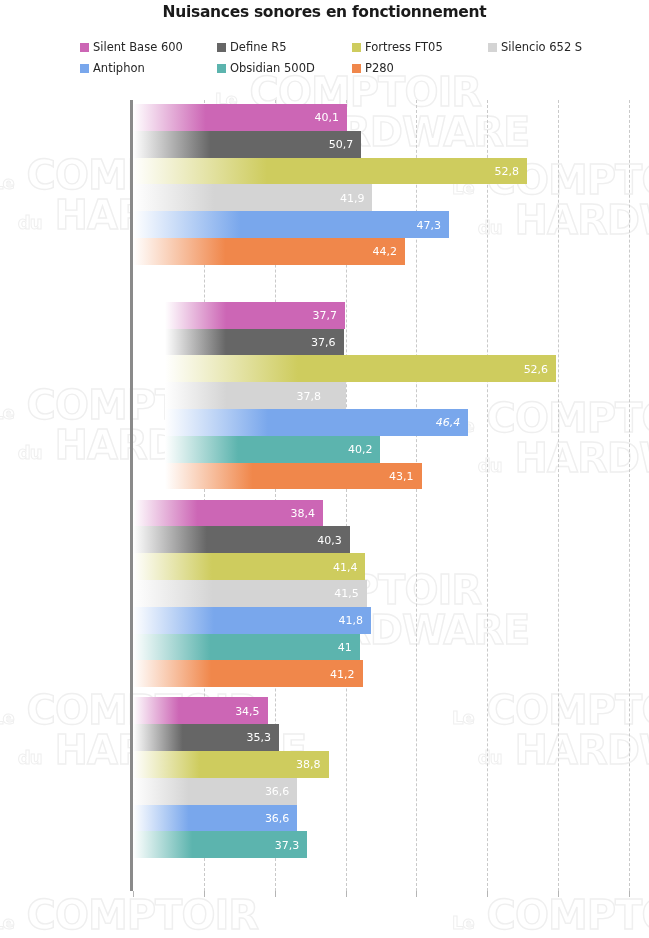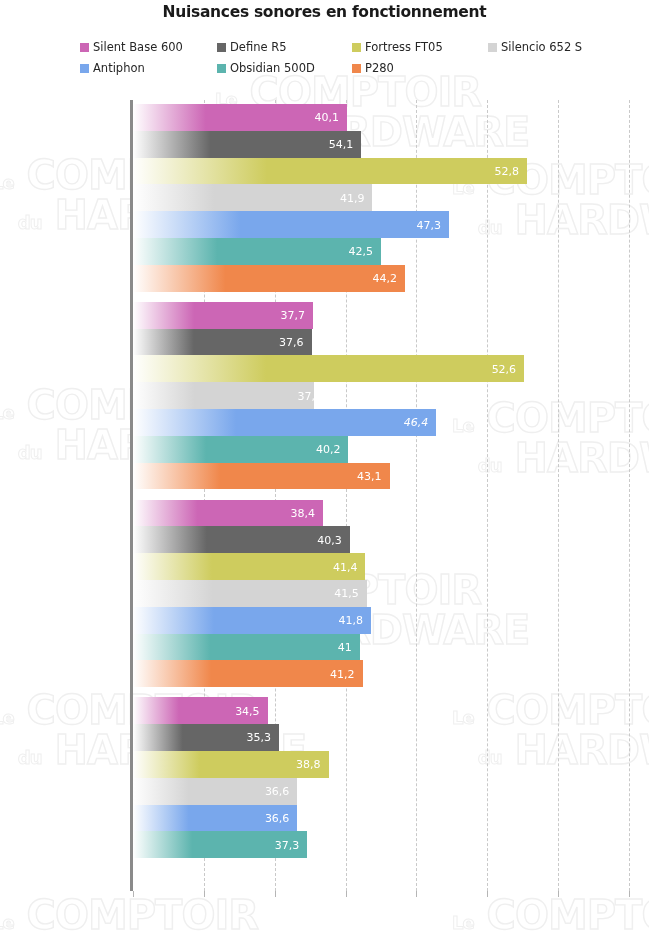--- a/index.html
+++ b/index.html
@@ -169,59 +169,55 @@
       <div class="tick" style="left: 425.143px;"></div>
       <div class="gridline" style="left: 496px;"></div>
       <div class="tick" style="left: 496px;"></div>
       <div class="group" style="top: 4px; height: 187.75px;">
         <div class="bar-wrap" style="height: 26.8214px;">
           <div class="bar" title="Silent Base 600 — B élevé / C élevée: 40,1" style="width: 213.989px; background: linear-gradient(to right, rgb(255, 255, 255) 0%, rgb(204, 102, 181) 34%, rgb(204, 102, 181) 100%);"></div>
           <div class="bar-val" style="left: 205.989px; transform: translate(-100%, -50%);">40,1</div>
         </div>
         <div class="bar-wrap" style="height: 26.8214px;">
           <div class="bar" title="Define R5 — B élevé / C élevée: 41,1" style="width: 228.16px; background: linear-gradient(to right, rgb(255, 255, 255) 0%, rgb(102, 102, 102) 34%, rgb(102, 102, 102) 100%);"></div>
-          <div class="bar-val" style="left: 220.16px; transform: translate(-100%, -50%);">54,1</div>
+          <div class="bar-val" style="left: 220.16px; transform: translate(-100%, -50%);">50,7</div>
         </div>
         <div class="bar-wrap" style="height: 26.8214px;">
           <div class="bar" title="Fortress FT05 — B élevé / C élevée: 52,8" style="width: 393.966px; background: linear-gradient(to right, rgb(255, 255, 255) 0%, rgb(206, 204, 94) 34%, rgb(206, 204, 94) 100%);"></div>
           <div class="bar-val" style="left: 385.966px; transform: translate(-100%, -50%);">52,8</div>
         </div>
         <div class="bar-wrap" style="height: 26.8214px;">
           <div class="bar" title="Silencio 652 S — B élevé / C élevée: 41,9" style="width: 239.497px; background: linear-gradient(to right, rgb(255, 255, 255) 0%, rgb(212, 212, 212) 34%, rgb(212, 212, 212) 100%);"></div>
           <div class="bar-val" style="left: 231.497px; transform: translate(-100%, -50%);">41,9</div>
         </div>
         <div class="bar-wrap" style="height: 26.8214px;">
           <div class="bar" title="Antiphon — B élevé / C élevée: 47,3" style="width: 316.023px; background: linear-gradient(to right, rgb(255, 255, 255) 0%, rgb(121, 167, 236) 34%, rgb(121, 167, 236) 100%);"></div>
           <div class="bar-val" style="left: 308.023px; transform: translate(-100%, -50%); text-align: right;">47,3</div>
         </div>
         <div class="bar-wrap" style="height: 26.8214px;">
-          <div class="bar" title="Obsidian 500D — B élevé / C élevée: 42,5" style="width: 248px; background: linear-gradient(to right, rgb(255, 255, 255) 0%, rgb(92, 180, 174) 34%, rgb(92, 180, 174) 100%);"></div>
-          <div class="bar-val" style="left: 240px; transform: translate(-100%, -50%);">42,5</div>
-        </div>
-        <div class="bar-wrap" style="height: 26.8214px;">
           <div class="bar" title="P280 — B élevé / C élevée: 44,2" style="width: 272.091px; background: linear-gradient(to right, rgb(255, 255, 255) 0%, rgb(240, 135, 75) 34%, rgb(240, 135, 75) 100%);"></div>
           <div class="bar-val" style="left: 264.091px; transform: translate(-100%, -50%);">44,2</div>
         </div>
       </div>
-      <div class="group" style="top: 201.75px; height: 187.75px;">
+      <div class="group" style="top: 201.75px; height: 187.75px; padding-left: 32px;">
         <div class="bar-wrap" style="height: 26.8214px;">
           <div class="bar" title="Silent Base 600 — B élevé / C Faible: 37,7" style="width: 179.977px; background: linear-gradient(to right, rgb(255, 255, 255) 0%, rgb(204, 102, 181) 34%, rgb(204, 102, 181) 100%);"></div>
           <div class="bar-val" style="left: 171.977px; transform: translate(-100%, -50%);">37,7</div>
         </div>
         <div class="bar-wrap" style="height: 26.8214px;">
           <div class="bar" title="Define R5 — B élevé / C Faible: 37,6" style="width: 178.56px; background: linear-gradient(to right, rgb(255, 255, 255) 0%, rgb(102, 102, 102) 34%, rgb(102, 102, 102) 100%);"></div>
           <div class="bar-val" style="left: 170.56px; transform: translate(-100%, -50%);">37,6</div>
         </div>
         <div class="bar-wrap" style="height: 26.8214px;">
           <div class="bar" title="Fortress FT05 — B élevé / C Faible: 52,6" style="width: 391.131px; background: linear-gradient(to right, rgb(255, 255, 255) 0%, rgb(206, 204, 94) 34%, rgb(206, 204, 94) 100%);"></div>
           <div class="bar-val" style="left: 383.131px; transform: translate(-100%, -50%);">52,6</div>
         </div>
         <div class="bar-wrap" style="height: 26.8214px;">
           <div class="bar" title="Silencio 652 S — B élevé / C Faible: 37,8" style="width: 181.394px; background: linear-gradient(to right, rgb(255, 255, 255) 0%, rgb(212, 212, 212) 34%, rgb(212, 212, 212) 100%);"></div>
-          <div class="bar-val" style="left: 189px; transform: translate(-100%, -50%); text-align: center;">37,8</div>
+          <div class="bar-val" style="left: 156px; transform: translate(-100%, -50%); text-align: center;">37,8</div>
         </div>
         <div class="bar-wrap" style="height: 26.8214px; font-style: italic;">
           <div class="bar" title="Antiphon — B élevé / C Faible: 46,4" style="width: 303.269px; background: linear-gradient(to right, rgb(255, 255, 255) 0%, rgb(121, 167, 236) 34%, rgb(121, 167, 236) 100%);"></div>
           <div class="bar-val" style="left: 295.269px; transform: translate(-100%, -50%);">46,4</div>
         </div>
         <div class="bar-wrap" style="height: 26.8214px;">
           <div class="bar" title="Obsidian 500D — B élevé / C Faible: 40,2" style="width: 215.406px; background: linear-gradient(to right, rgb(255, 255, 255) 0%, rgb(92, 180, 174) 34%, rgb(92, 180, 174) 100%);"></div>
           <div class="bar-val" style="left: 207.406px; transform: translate(-100%, -50%);">40,2</div>
         </div>
         <div class="bar-wrap" style="height: 26.8214px;">

